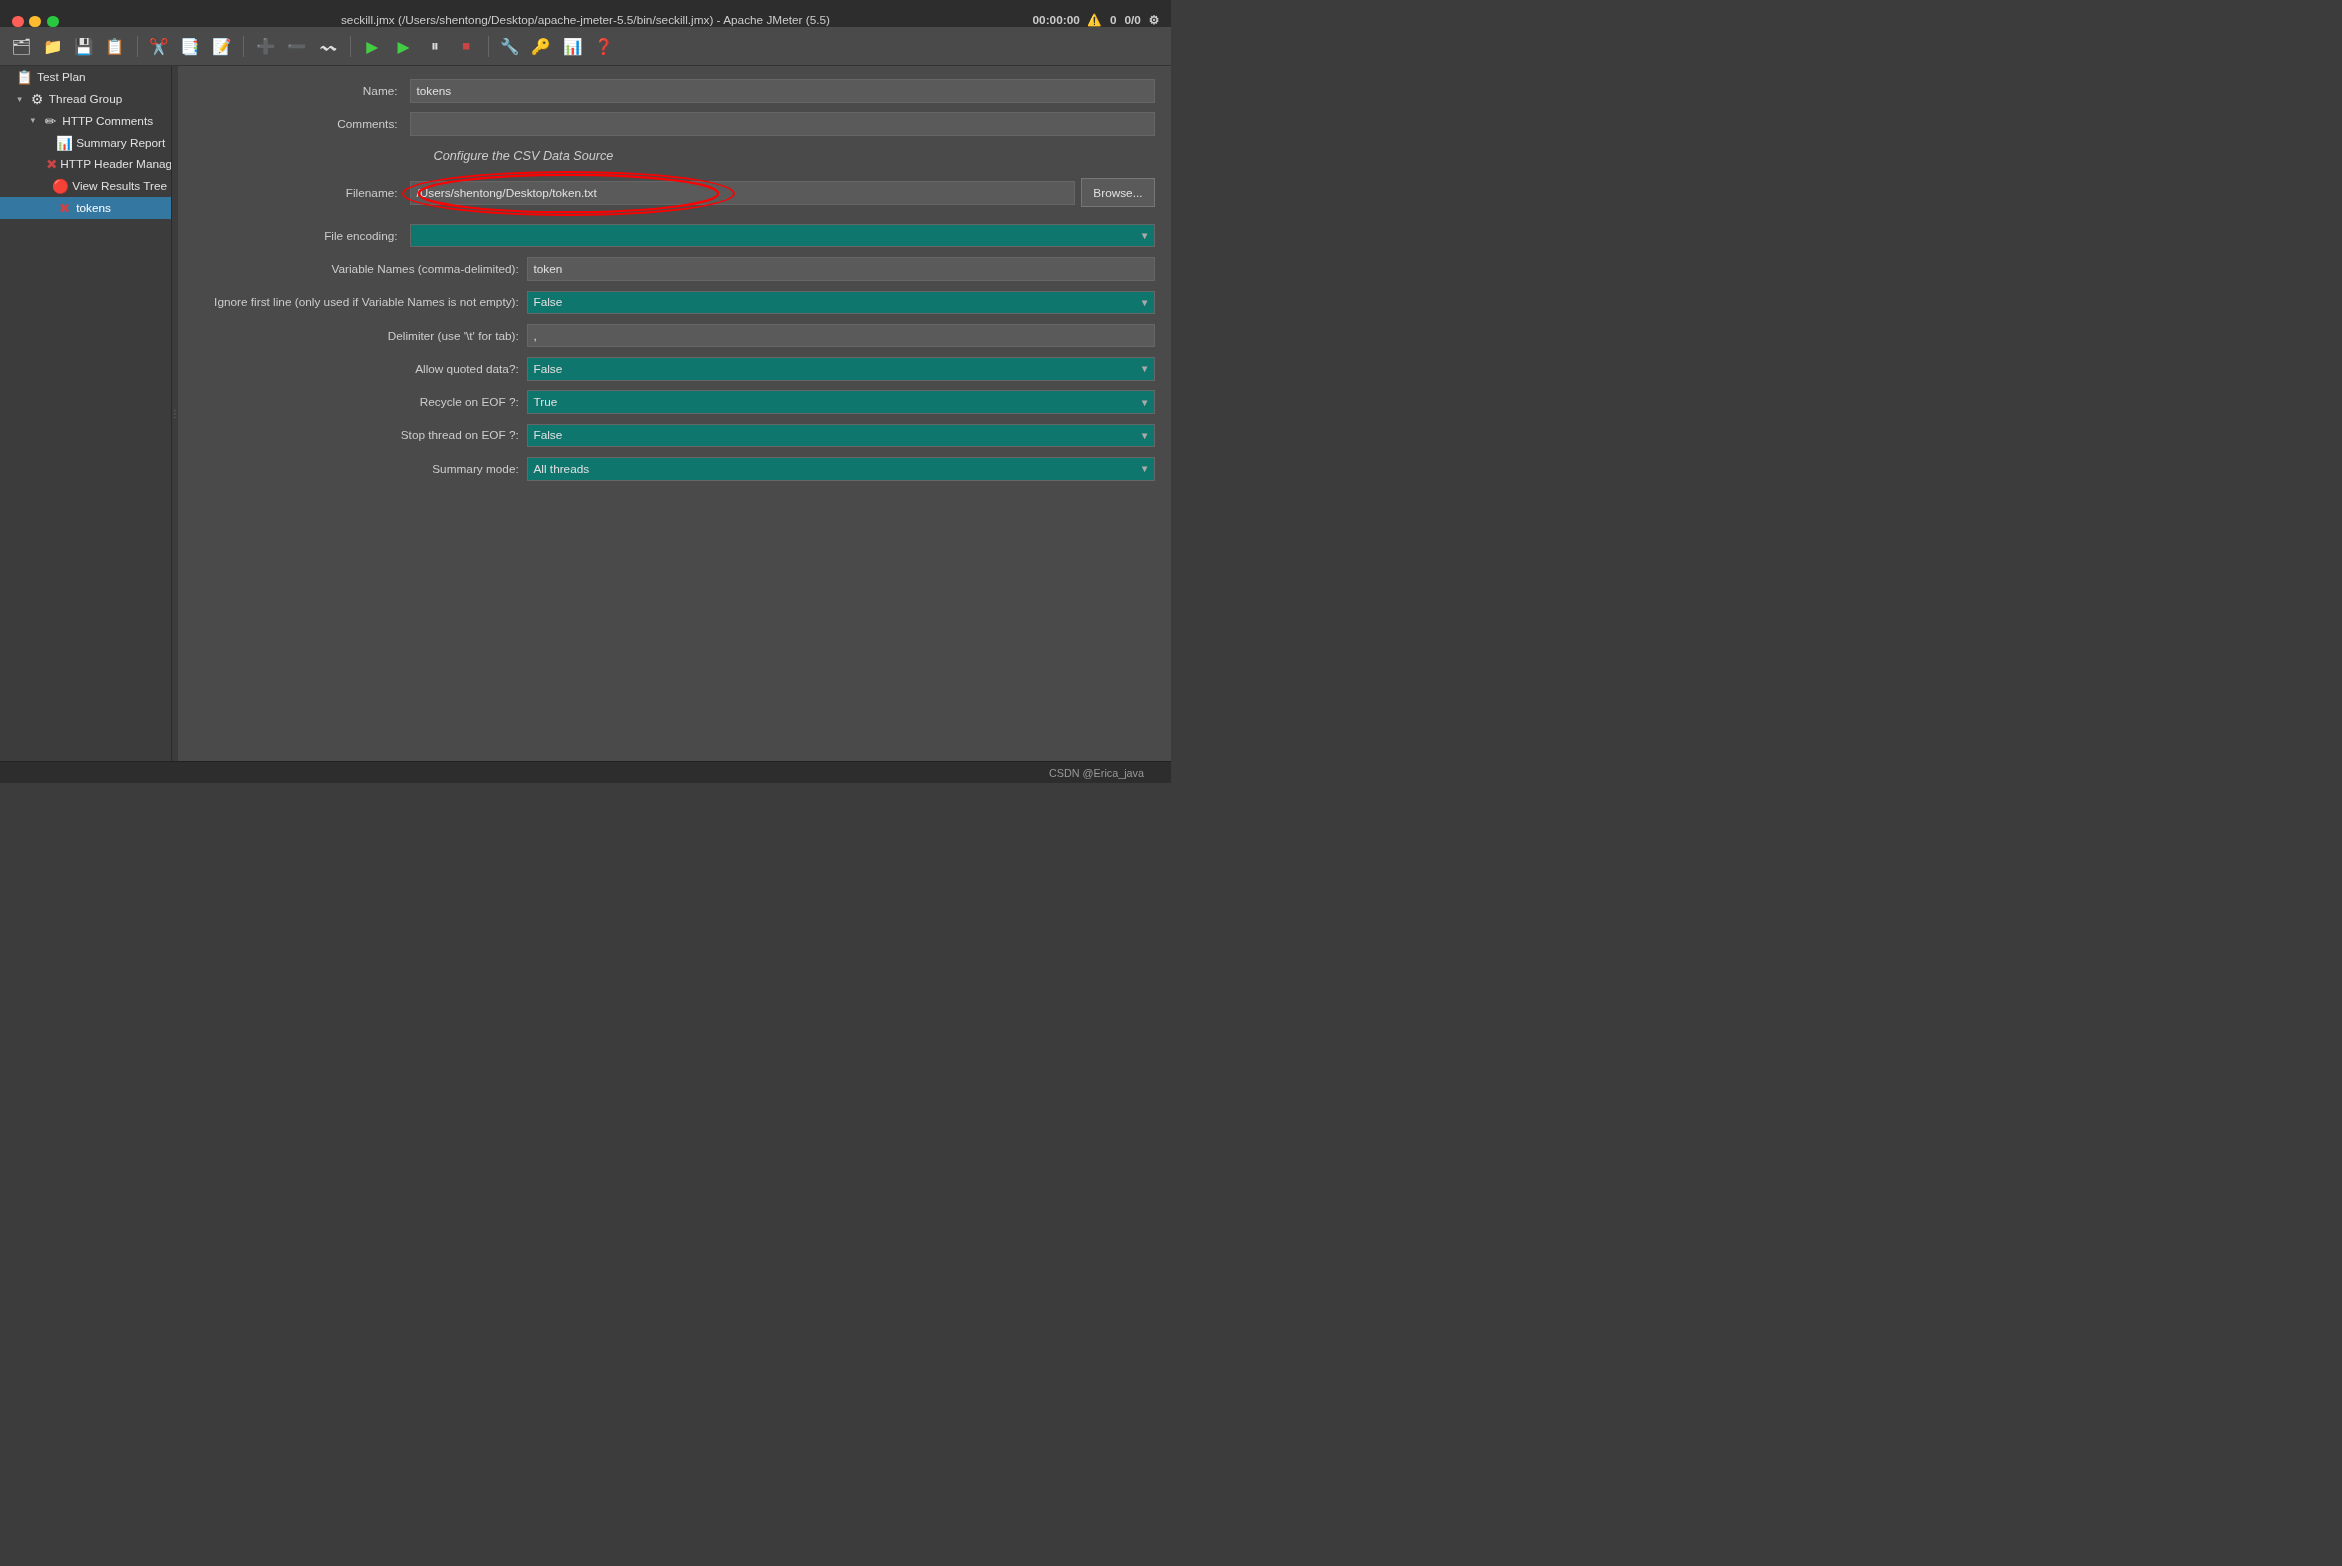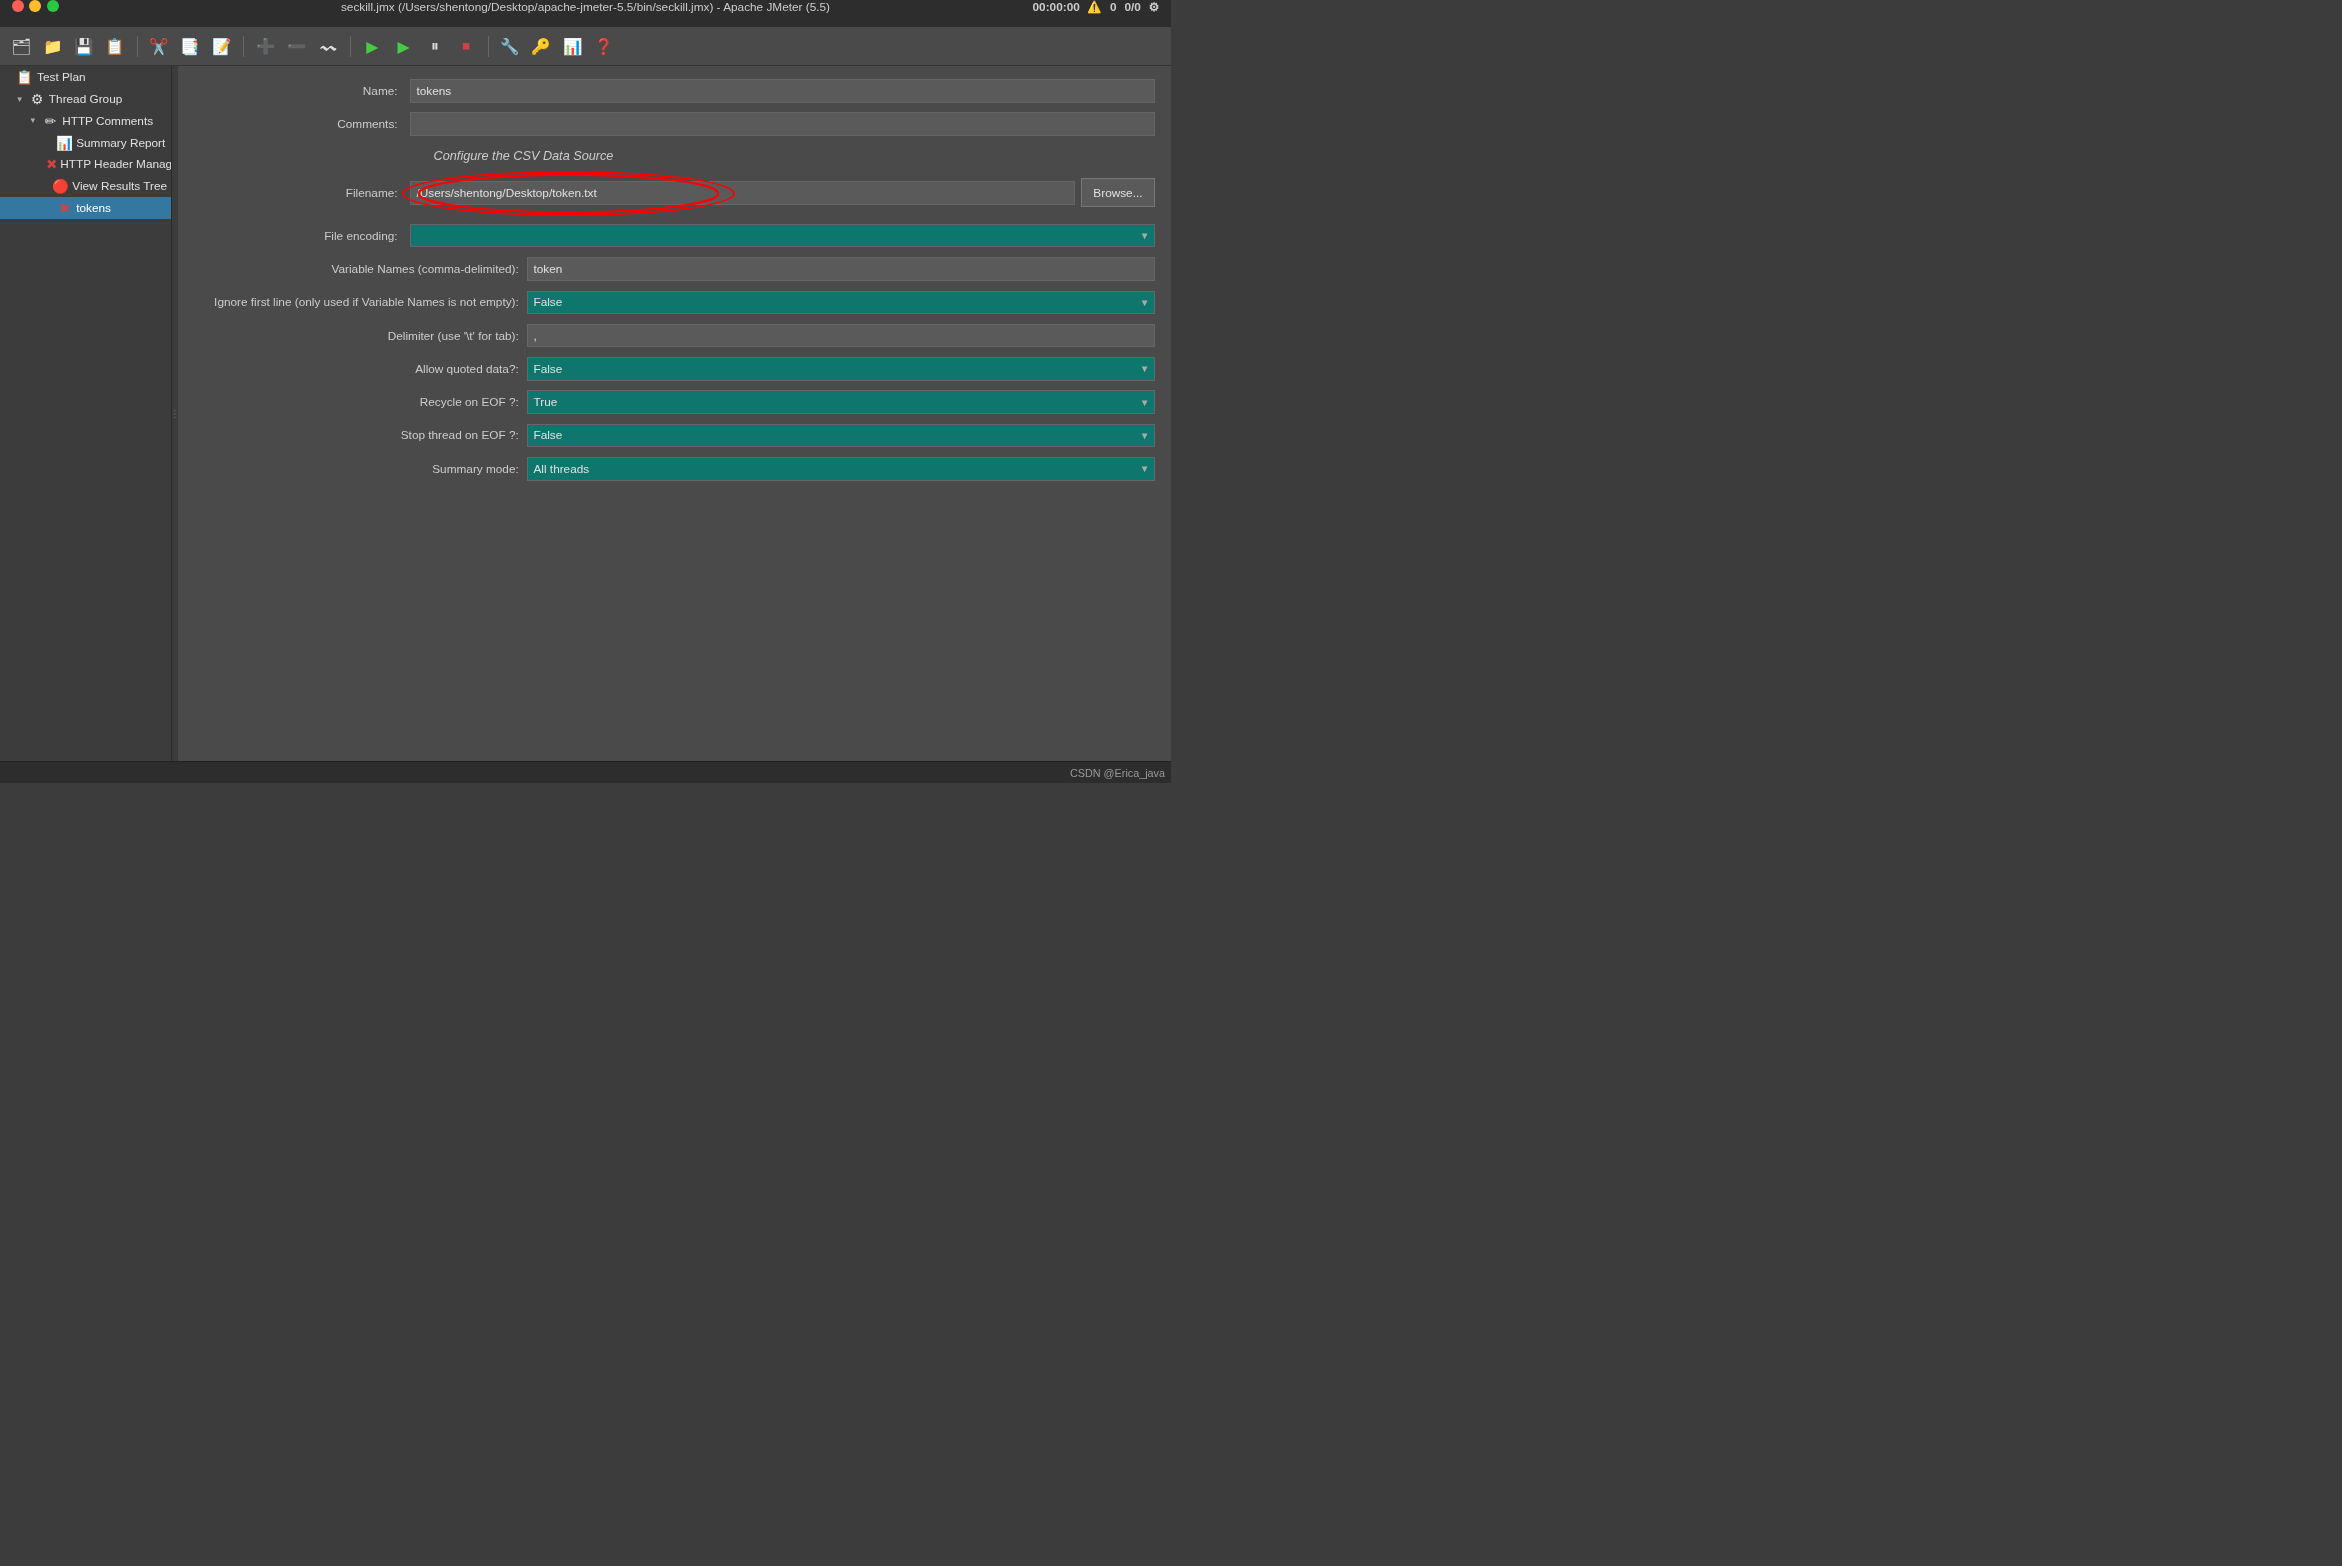--- a/index.html
+++ b/index.html
@@ -11,21 +11,21 @@
       width: 1171px;
       height: 783px;
       overflow: hidden;
     }
 
     
     .title-bar {
       height: 27.4px;
       background: #2d2d2d;
       display: flex;
-      align-items: flex-start;
+      align-items: flex-end;
       justify-content: space-between;
       padding: 0 11.8px;
       position: relative;
     }
     .traffic-lights {
       display: flex;
       gap: 5.9px;
       align-items: center;
     }
     .traffic-light {
@@ -264,21 +264,21 @@
       pointer-events: none;
     }
 
     
     .status-bar {
       height: 21.6px;
       background: #2d2d2d;
       display: flex;
       align-items: center;
       justify-content: space-between;
-      padding: 0 6px;
+      padding: 0 27px;
       font-size: 10.8px;
       color: #999;
       border-top: 1px solid #222;
     }
   </style>
 </head>
 <body>
 
 <div class="title-bar">
   <div class="traffic-lights">

